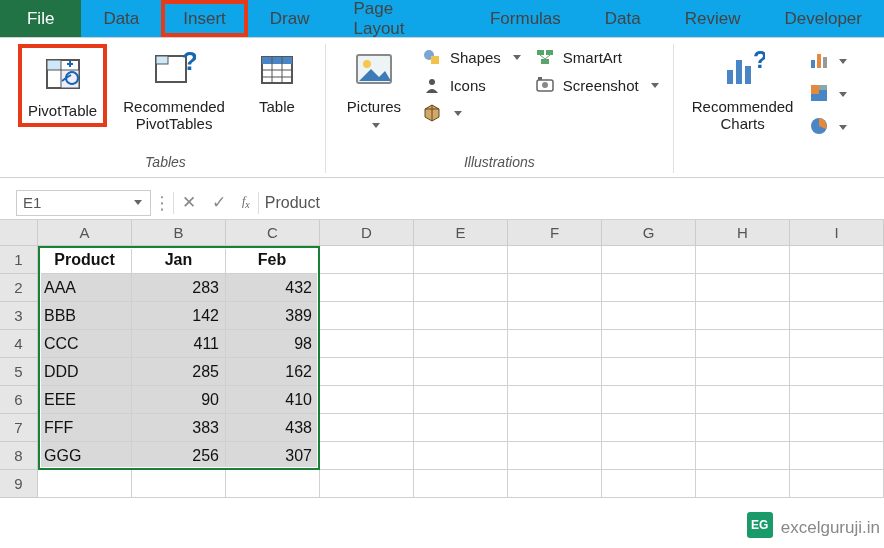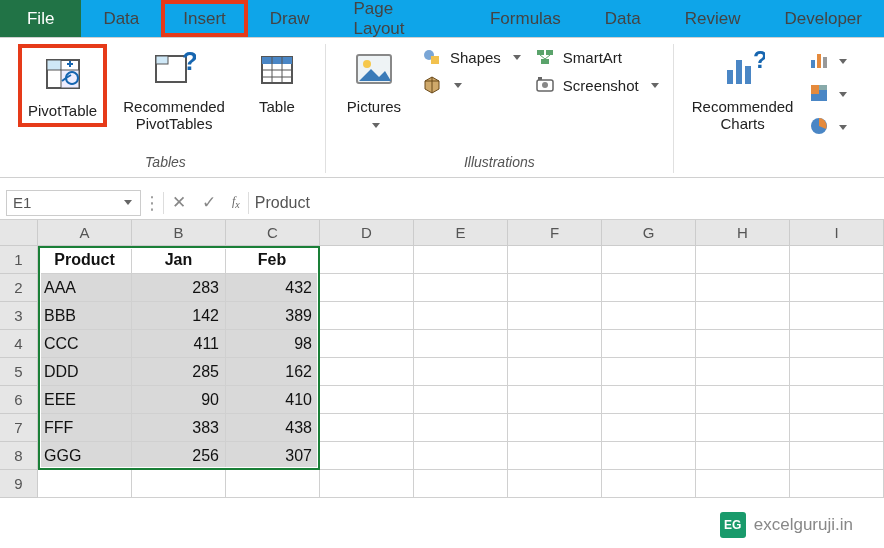--- a/index.html
+++ b/index.html
@@ -21,21 +21,21 @@
   .caret { display:inline-block; margin-left:4px; border-top:5px solid #666; border-left:4px solid transparent; border-right:4px solid transparent; vertical-align:middle;}
   .hl-red { border:4px solid #e63a19; }
 
   .smallrow { display:flex; flex-direction:column; gap:6px; padding-top:2px;}
   .smallbtn { display:flex; align-items:center; gap:8px; font-size:15px; color:#222; padding:1px 2px;}
   .smallbtn .ico { width:20px; height:20px; display:flex; align-items:center; justify-content:center;}
   .chartcol { display:flex; flex-direction:column; gap:10px; padding-top:6px; align-items:flex-start;}
   .charticon { display:flex; align-items:center; gap:6px;}
 
   
-  .fxbar { display:flex; align-items:center; height:34px; border-bottom:1px solid #d0d0d0; margin-top:8px;}
+  .fxbar { display:flex; align-items:center; height:34px; border-bottom:1px solid #d0d0d0; margin-top:8px;padding-left:10px;}
   .namebox { display:flex; align-items:center; width:135px; border:1px solid #ccc; height:26px; margin-left:6px;}
   .namebox input { border:none; width:90px; padding:0 6px; font-size:15px; outline:none; color:#555;}
   .nb-caret { border-top:5px solid #666; border-left:4px solid transparent; border-right:4px solid transparent; margin-left:auto; margin-right:8px;}
   .dots { width:22px; text-align:center; color:#999; font-size:18px;}
   .fxbtn { width:30px; text-align:center; color:#888; font-size:17px;}
   .fxlabel { font-style:italic; font-family:"Times New Roman",serif; color:#666; padding:0 8px; font-size:12px;}
   .fxinput { flex:1; border:none; font-size:16px; padding:0 6px; outline:none; color:#555;}
   .vsep { width:1px; height:22px; background:#ddd;}
   .corner { width:38px; height:26px; background:#e6e6e6; border-right:1px solid #ccc; border-bottom:1px solid #ccc;}
   .colheads { display:flex;}
@@ -48,21 +48,21 @@
   .cell.right { text-align:right; }
   .cell.bold { font-weight:bold;}
   .cell.hcenter { text-align:center;}
   .cell.sel { background:#d9d9d9;}
   .cell.selhead { background:#fff;}
   .cell.thickright { border-right:2px solid #333;}
   .cell.thickbottom { border-bottom:2px solid #333;}
   .marquee { position:absolute; border:2px solid #1a7f37; pointer-events:none; box-shadow:0 0 0 1px #fff inset;}
 
   
-  .wm { position:absolute; right:31px; bottom:10px; display:flex; align-items:center; gap:8px; color:#888; font-size:17px;}
+  .wm { position:absolute; right:4px; bottom:10px; display:flex; align-items:flex-end; gap:8px; color:#888; font-size:17px;}
   .wm .logo { width:26px; height:26px; background:#199a6b; color:#fff; display:flex; align-items:center; justify-content:center; font-size:12px; font-weight:bold; border-radius:3px;}
   .page { position:relative; width:884px; height:548px; overflow:hidden;}
 </style>
 </head>
 <body>
 <div class="page">
 
 <div class="tabs">
   <div class="filetab">File</div>
   <div class="tab">Data</div>
@@ -135,20 +135,29 @@
       <div class="smallrow">
         <div class="smallbtn">
           <span class="ico">
                 <svg width="20" height="20" viewBox="0 0 20 20">
                   <circle cx="7" cy="8" r="5" fill="#7aa6d6"></circle>
                   <rect x="9" y="9" width="8" height="8" fill="#f2c14e"></rect>
                 </svg>
               </span>
           <span>Shapes</span>
               <span class="caret"></span>
+        </div>
+        <div class="smallbtn">
+          <span class="ico">
+                <svg width="20" height="20" viewBox="0 0 20 20">
+                  <circle cx="10" cy="7" r="3" fill="#555"></circle>
+                  <path d="M4 18 Q10 10 16 18" fill="#555"></path>
+                </svg>
+              </span>
+          <span>Icons</span>
         </div>
         <div class="smallbtn">
           <span class="ico">
                 <svg width="20" height="20" viewBox="0 0 20 20">
                   <path d="M10 2 L17 6 L17 14 L10 18 L3 14 L3 6 Z" fill="#cfa96b" stroke="#6b4a1a"></path>
                   <path d="M10 2 L10 18 M3 6 L17 6" stroke="#6b4a1a"></path>
                 </svg>
               </span>
               <span class="caret"></span>
         </div>

